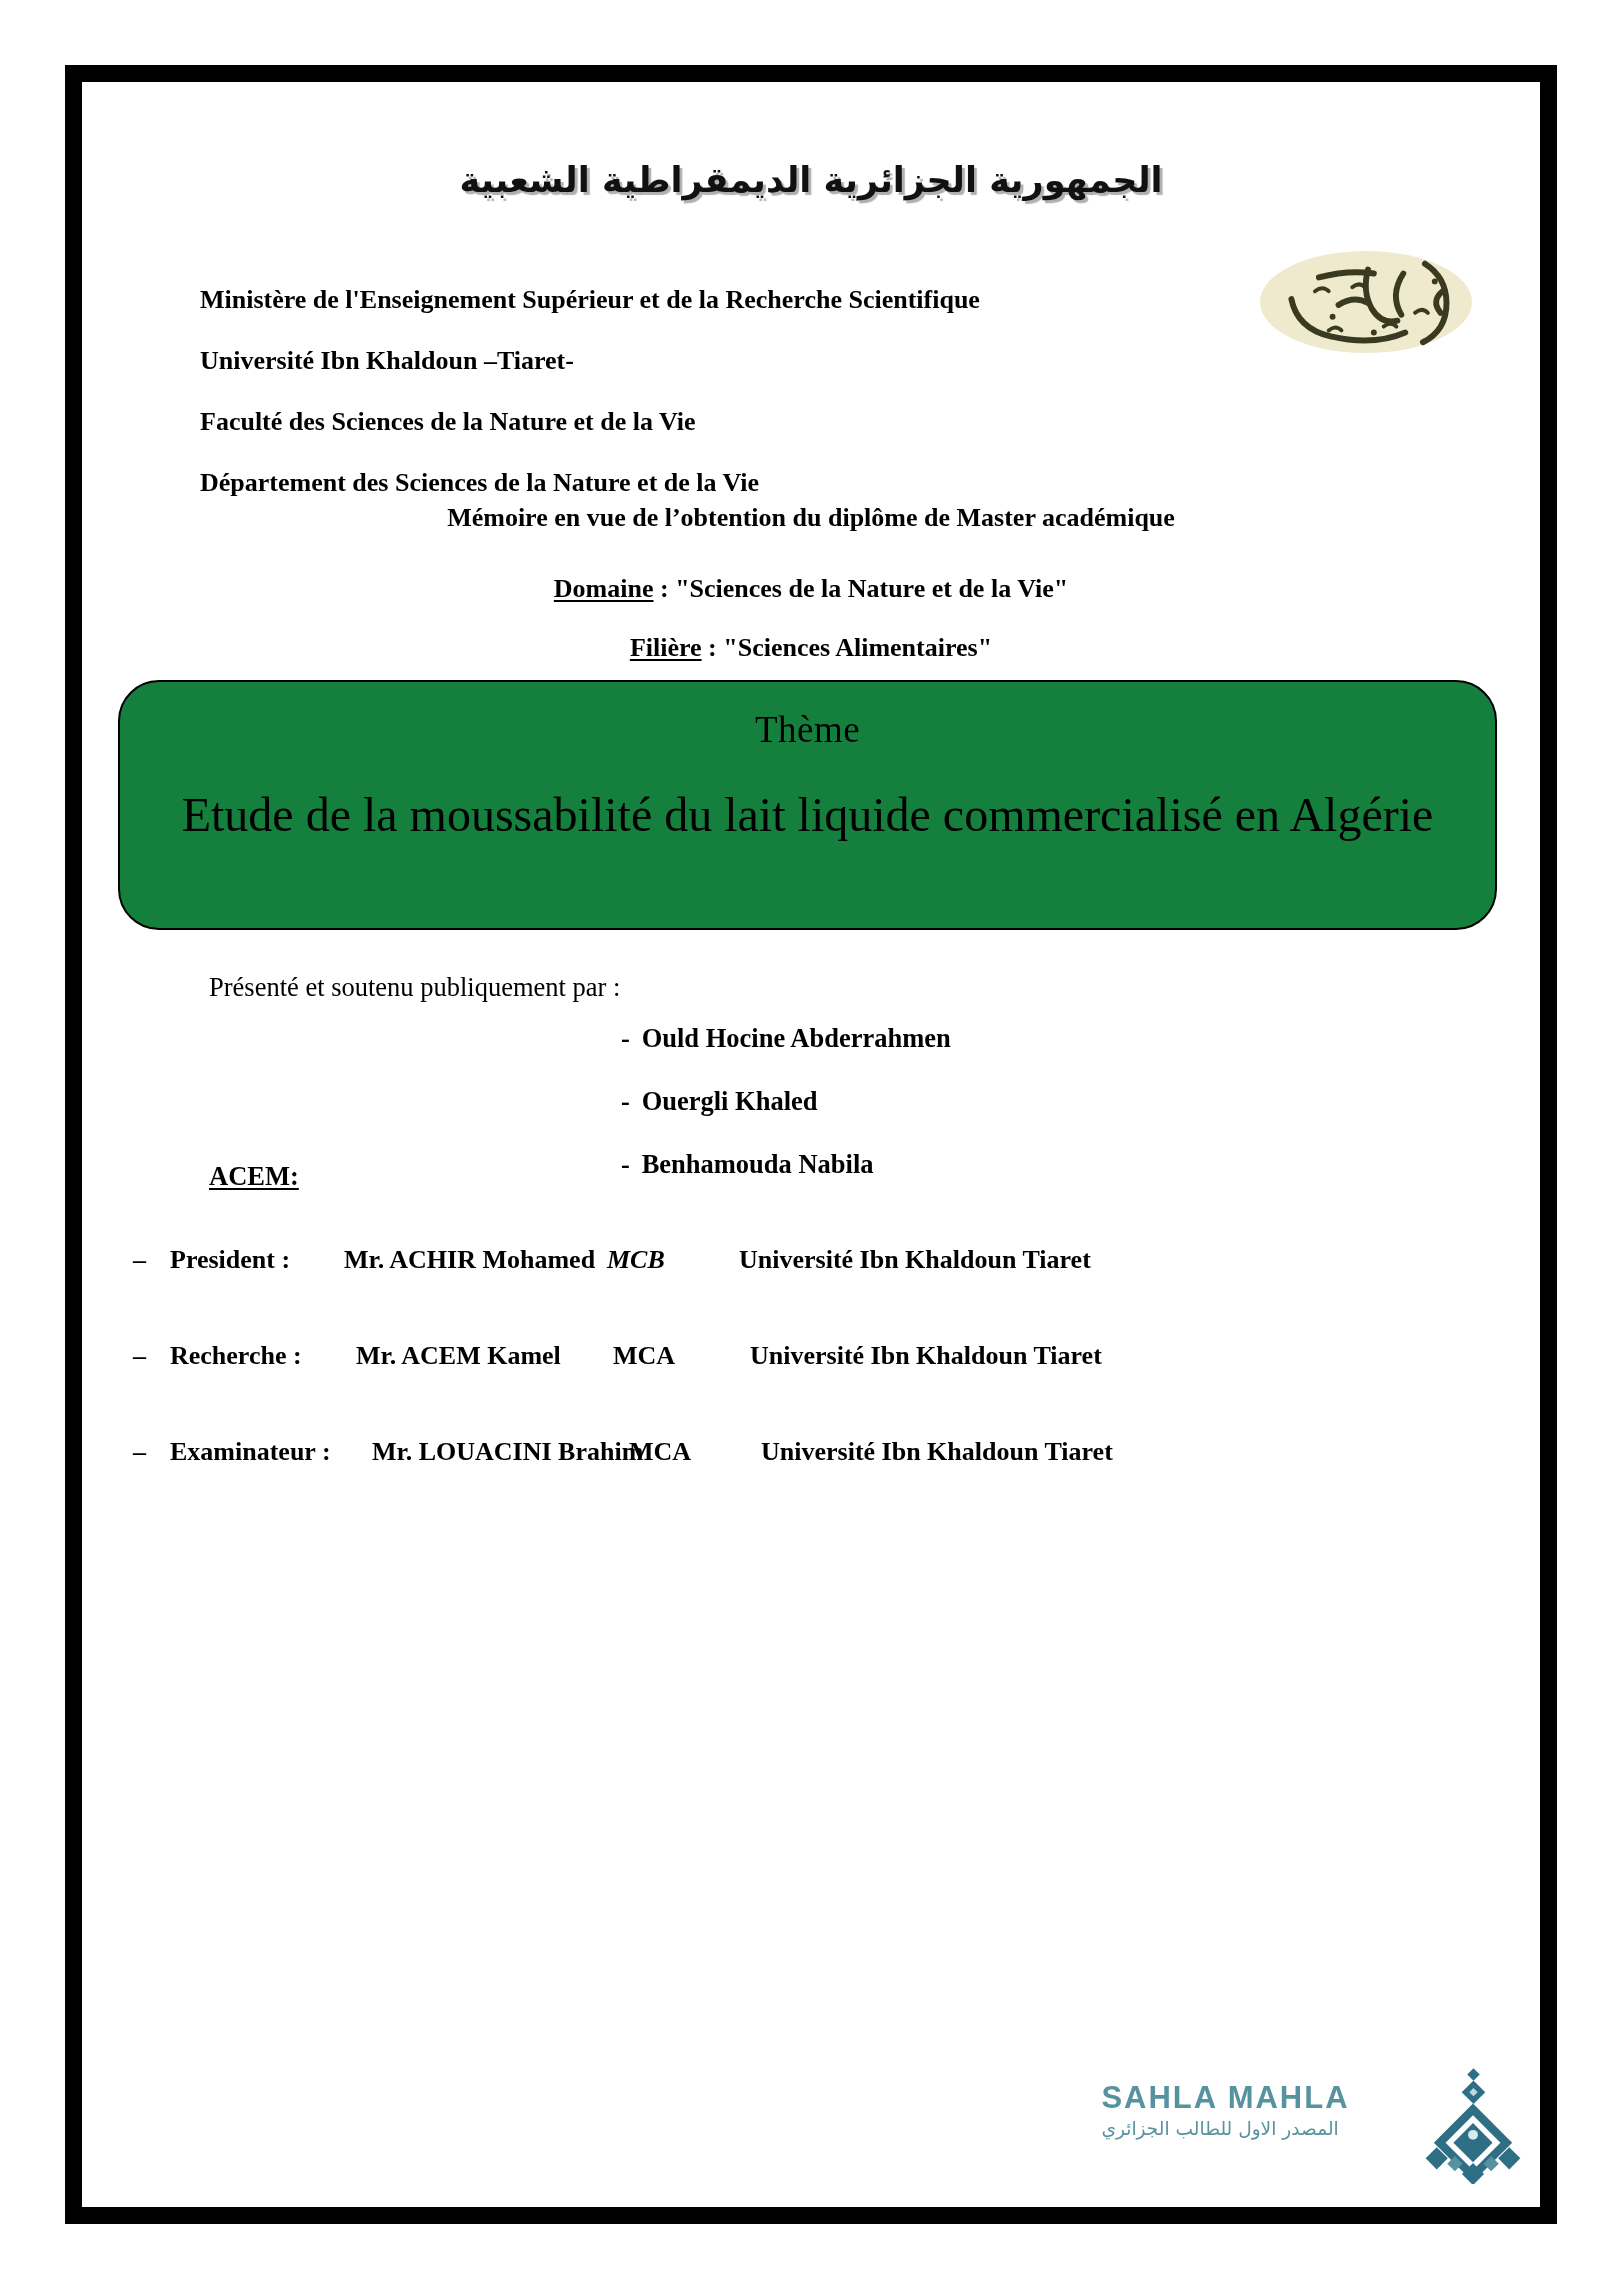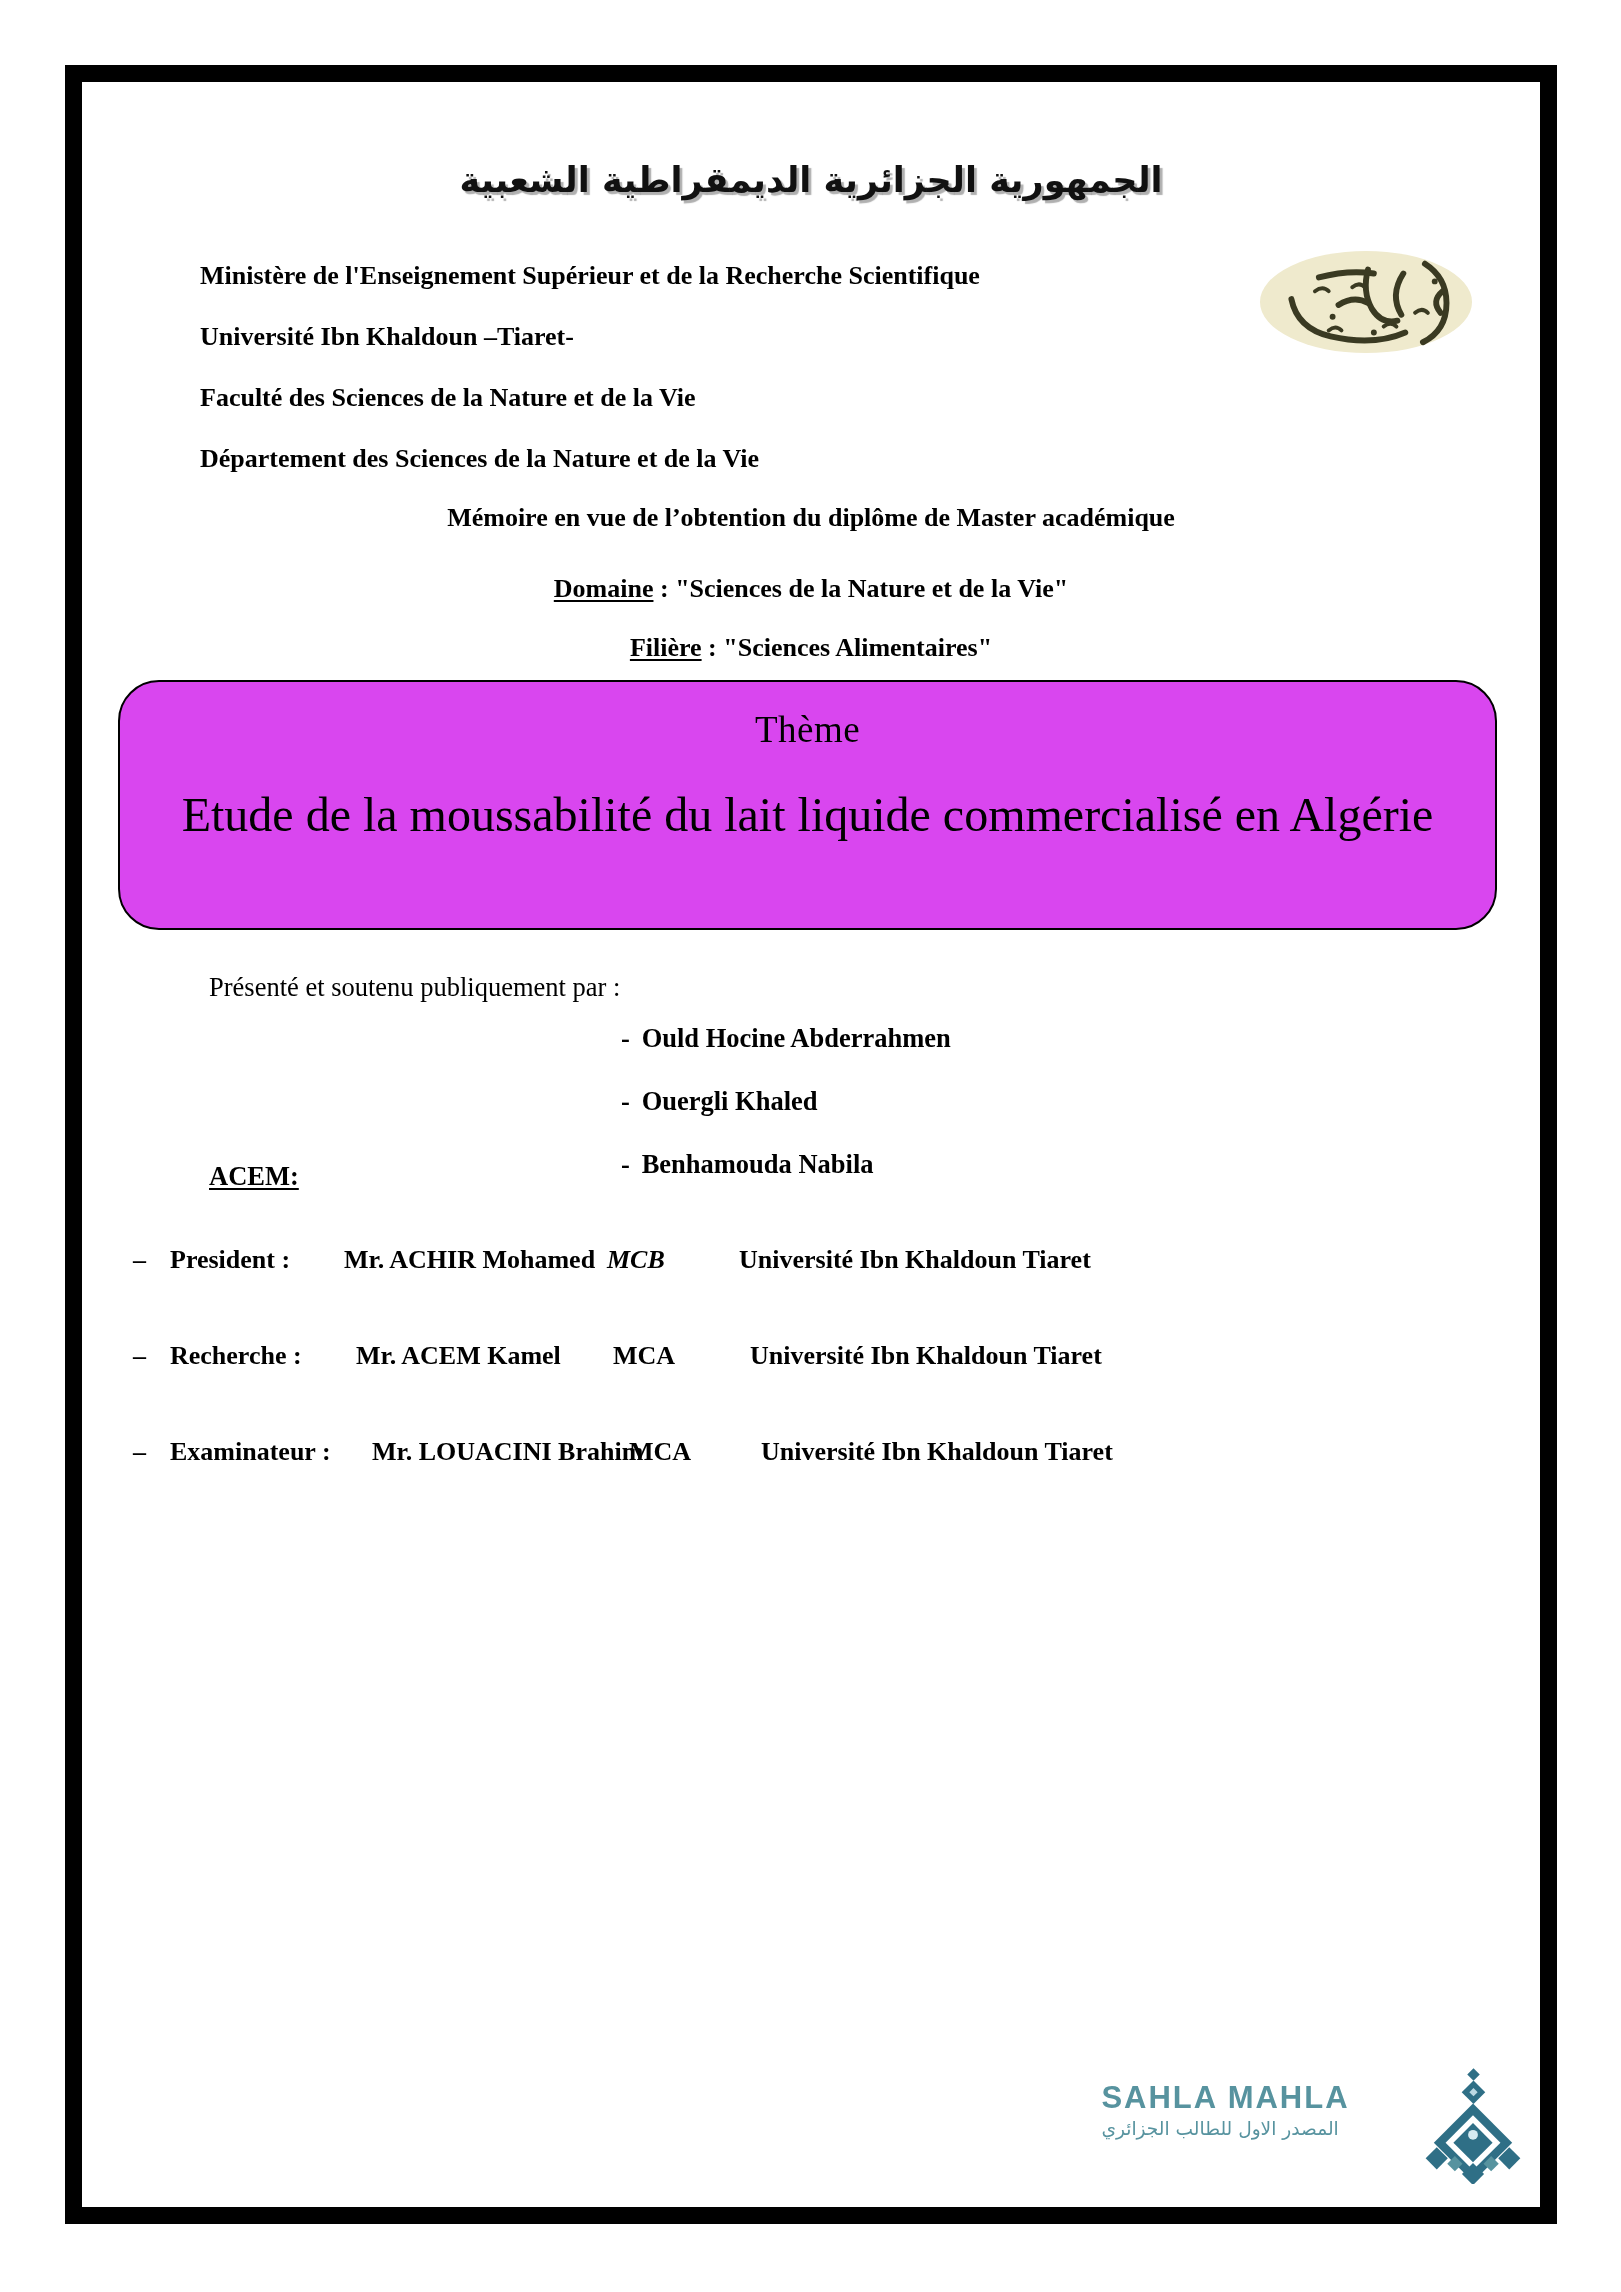--- a/index.html
+++ b/index.html
@@ -60,20 +60,21 @@
     left: 118px;
     top: 181px;
     width: 1029px;
     font-size: 26px;
     font-weight: 700;
     line-height: 1.0;
   }
   .institution-line {
     margin-bottom: 35px;
     white-space: nowrap;
+    margin-top: 24px;
   }
 
   
   .seal-wrap {
     position: absolute;
     left: 1176px;
     top: 166px;
     width: 216px;
     height: 108px;
   }
@@ -99,21 +100,21 @@
   
   #theme-box {
     position: absolute;
     left: 36px;
     top: 598px;
     width: 1379px;
     height: 250px;
     border: 2.9px solid #000000;
     border-radius: 41px;
     box-sizing: border-box;
-    background: #d946ef;
+    background: #15803d;
   }
   .theme-title {
     text-align: center;
     margin-top: 25.5px;
     font-family: "Liberation Serif", "DejaVu Serif", serif;
     font-size: 37px;
     font-weight: 400;
     letter-spacing: 0.5px;
   }
   .theme-text {

